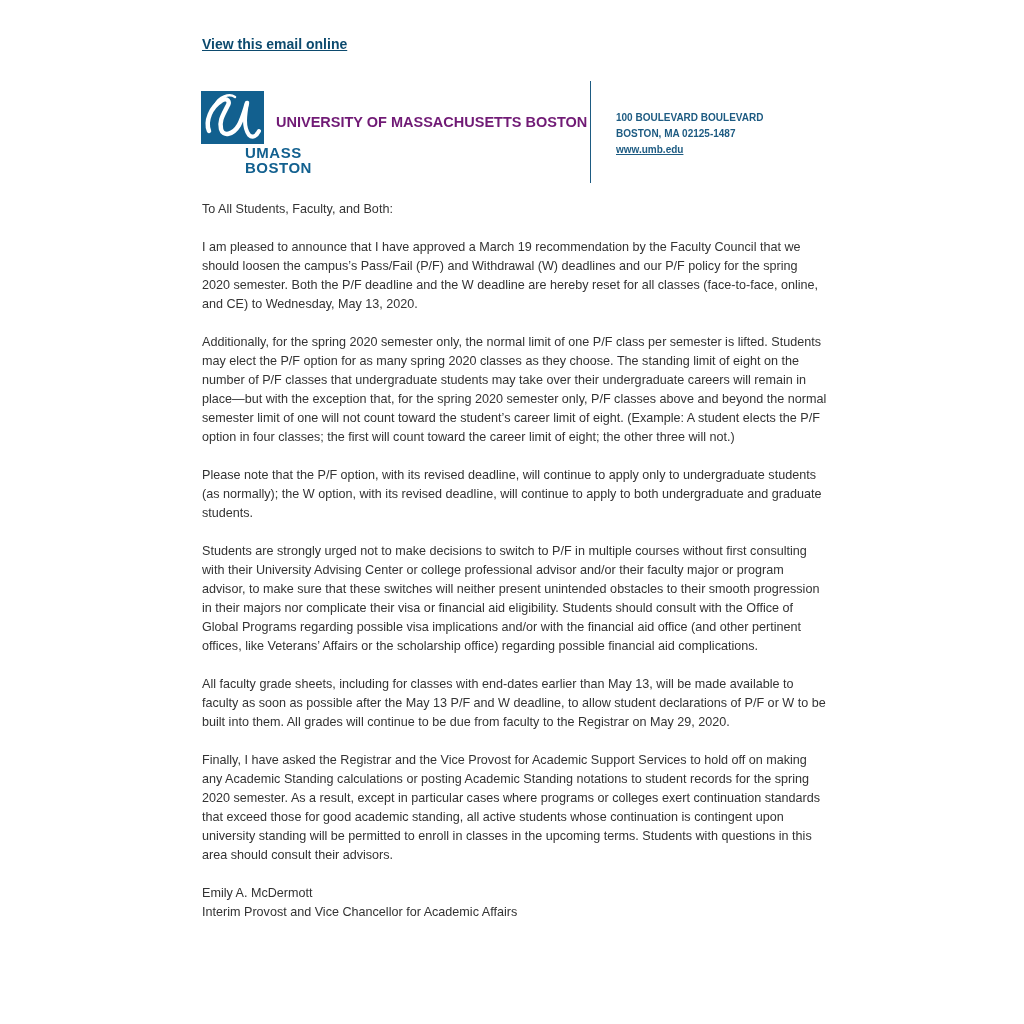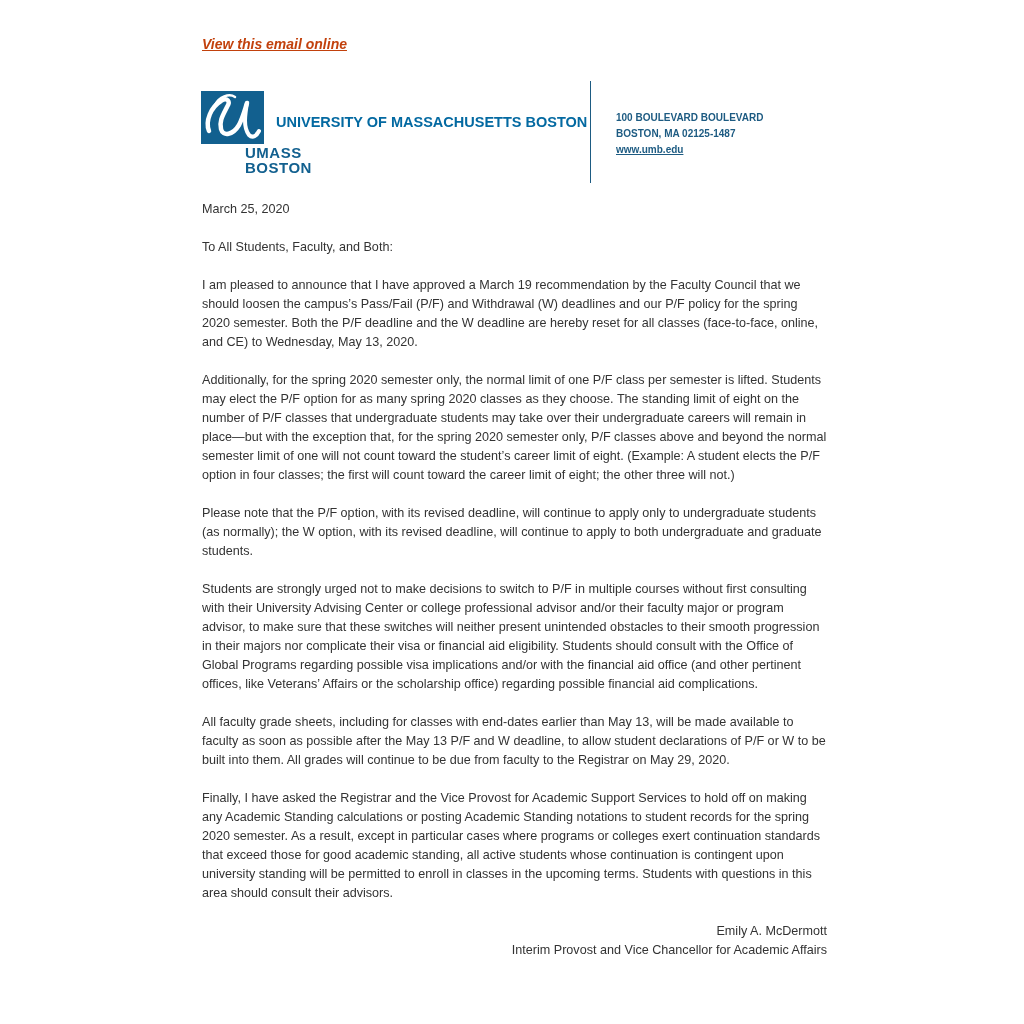--- a/index.html
+++ b/index.html
@@ -1,32 +1,32 @@
 <!DOCTYPE html>
 <html><head>
 <meta charset="utf-8">
 <style>
   html, body { margin: 0; padding: 0; background: #ffffff; }
   body { width: 1024px; height: 1024px; position: relative; overflow: hidden;
          font-family: "Liberation Sans", sans-serif; color: #333333; }
   .view-online { position: absolute; left: 202px; top: 36px; font-size: 14px; font-weight: bold;
-                 color: #c2410c; text-decoration: underline; cursor: pointer; font-style: italic; }
+                 color: #0c4a6e; text-decoration: underline; cursor: pointer; }
   .header { position: absolute; left: 200px; top: 81px; width: 590px; height: 102px; }
   .logo { position: absolute; left: 0; top: 10px; width: 66px; height: 84px; }
   .logo-square { position: absolute; left: 1px; top: 0; width: 63px; height: 53px; background: #12608f; overflow: hidden; }
   .logo-text { position: absolute; left: 0; top: 54px; width: 66px; font-weight: bold; color: #12608f;
                font-size: 15px; line-height: 15px; letter-spacing: 0.5px; margin-left: 45px; }
-  .uni-name { position: absolute; left: 76px; top: 33px; font-size: 14.5px; font-weight: bold; color: #0369a1; white-space: nowrap; }
+  .uni-name { position: absolute; left: 76px; top: 33px; font-size: 14.5px; font-weight: bold; color: #701a75; white-space: nowrap; }
   .vline { position: absolute; left: 590px; top: 81px; width: 1px; height: 102px; background: #1d5b82; }
   .address { position: absolute; left: 616px; top: 110px; font-size: 10px; font-weight: bold; color: #1d5b82; line-height: 16px; }
   .address a { color: #1d5b82; text-decoration: underline; }
   .body-text { position: absolute; left: 202px; top: 200px; width: 625px; font-size: 12.6px; line-height: 19px; color: #333333; }
   .body-text p { margin: 0 0 19px 0; }
   .body-text b { font-weight: normal; }
-  .sig p { margin: 0; text-align: right; }
+  .sig p { margin: 0; }
 </style>
 </head>
 <body>
 
 <a class="view-online">View this email online</a>
 
 <div class="header">
   <div class="logo">
     <div class="logo-square">
       <svg width="63" height="53" viewBox="0 0 63 53">
@@ -45,21 +45,20 @@
 
 <div class="vline"></div>
 
 <div class="address">
   <div>100 BOULEVARD BOULEVARD</div>
   <div>BOSTON, MA 02125-1487</div>
   <div><a>www.umb.edu</a></div>
 </div>
 
 <div class="body-text">
-  <p>March 25, 2020</p>
   <p>To All Students, Faculty, and Both:</p>
   <p><span>I am pleased to announce that I have approved a March 19 recommendation by the Faculty Council that we should loosen the campus’s Pass/Fail (P/F) and Withdrawal (W) deadlines and our P/F policy for the spring 2020 semester. </span><b>Both the P/F deadline and the W deadline are hereby reset for all classes (face-to-face, online, and CE) to Wednesday, May 13, 2020.</b></p>
   <p>Additionally, for the spring 2020 semester only, the normal limit of one P/F class per semester is lifted. Students may elect the P/F option for as many spring 2020 classes as they choose. The standing limit of eight on the number of P/F classes that undergraduate students may take over their undergraduate careers will remain in place—but with the exception that, for the spring 2020 semester only, P/F classes above and beyond the normal semester limit of one will not count toward the student’s career limit of eight. (Example: A student elects the P/F option in four classes; the first will count toward the career limit of eight; the other three will not.)</p>
   <p>Please note that the P/F option, with its revised deadline, will continue to apply only to undergraduate students (as normally); the W option, with its revised deadline, will continue to apply to both undergraduate and graduate students.</p>
   <p><b>Students are strongly urged not to make decisions to switch to P/F in multiple courses without first consulting with their University Advising Center or college professional advisor and/or their faculty major or program advisor, to make sure that these switches will neither present unintended obstacles to their smooth progression in their majors nor complicate their visa or financial aid eligibility. Students should consult with the Office of Global Programs regarding possible visa implications and/or with the financial aid office (and other pertinent offices, like Veterans’ Affairs or the scholarship office) regarding possible financial aid complications.</b></p>
   <p>All faculty grade sheets, including for classes with end-dates earlier than May 13, will be made available to faculty as soon as possible after the May 13 P/F and W deadline, to allow student declarations of P/F or W to be built into them. All grades will continue to be due from faculty to the Registrar on May 29, 2020.</p>
   <p>Finally, I have asked the Registrar and the Vice Provost for Academic Support Services to hold off on making any Academic Standing calculations or posting Academic Standing notations to student records for the spring 2020 semester. As a result, except in particular cases where programs or colleges exert continuation standards that exceed those for good academic standing, all active students whose continuation is contingent upon university standing will be permitted to enroll in classes in the upcoming terms. Students with questions in this area should consult their advisors.</p>
   <div class="sig">
     <p>Emily A. McDermott</p>
     <p>Interim Provost and Vice Chancellor for Academic Affairs</p>

